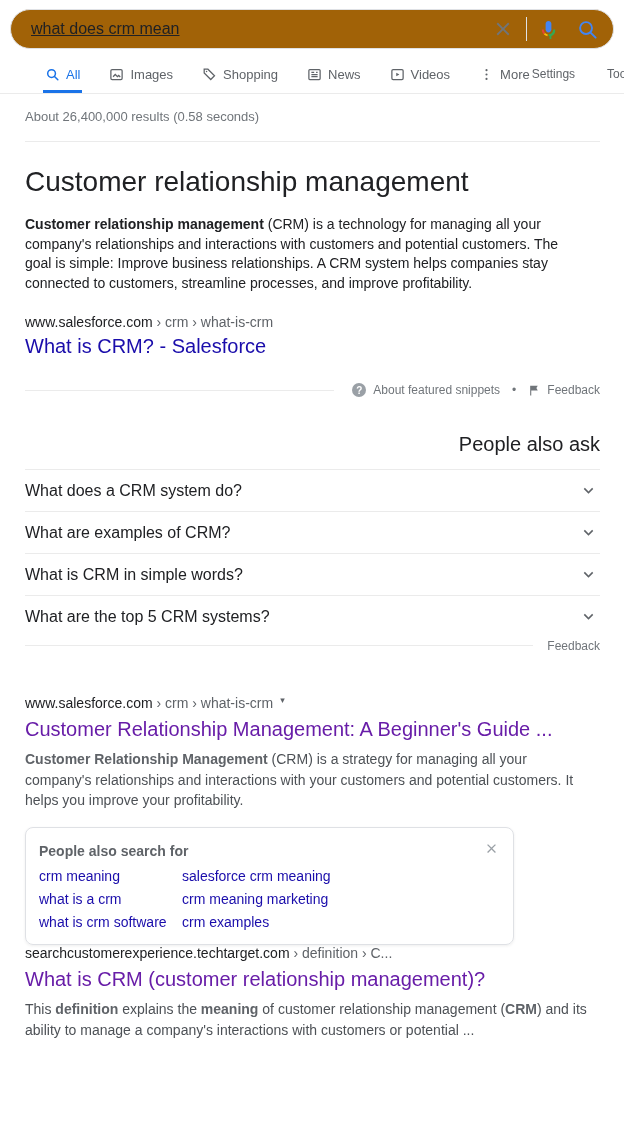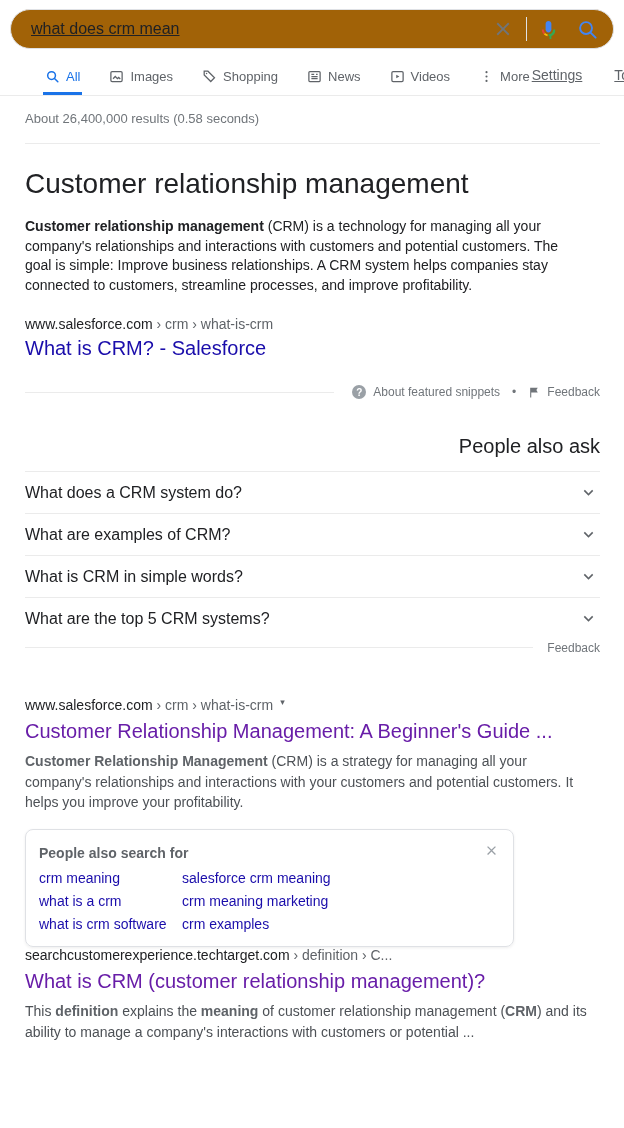--- a/index.html
+++ b/index.html
@@ -34,21 +34,21 @@
   }
   .tabs-left { display:flex; gap:25px; }
   .tab {
     display:flex; align-items:center; gap:6px;
     font-size:13px; color:#5f6368; padding:6px 2px 11px 2px; cursor:pointer;
     white-space:nowrap;
   }
   .tab svg { display:block; }
   .tab.active { color:#1a73e8; border-bottom:3px solid #1a73e8; padding-bottom:8px; }
   .tabs-right { display:flex; gap:32px; }
-  .tab-plain { font-size:14px; color:#5f6368; padding:6px 0 12px 0; cursor:pointer;text-decoration:underline; }
+  .tab-plain { font-size:12px; color:#5f6368; padding:6px 0 12px 0; cursor:pointer; }
 
   
   .stats { margin:15px 0 0 25px; font-size:13px; color:#70757a; }
   .top-divider { border:none; border-top:1px solid #ebebeb; margin:17px 24px 0 25px; }
 
   
   .fs-heading { margin:24px 0 0 25px; font-size:28px; font-weight:400; color:#202124; }
   .fs-body { margin:17px 24px 0 25px; max-width:550px; font-size:14px; line-height:1.4; color:#202124; }
   .cite { font-size:14px; color:#202124; display:flex; align-items:flex-start; }
   .cite .path { color:#5f6368; white-space:pre; }

